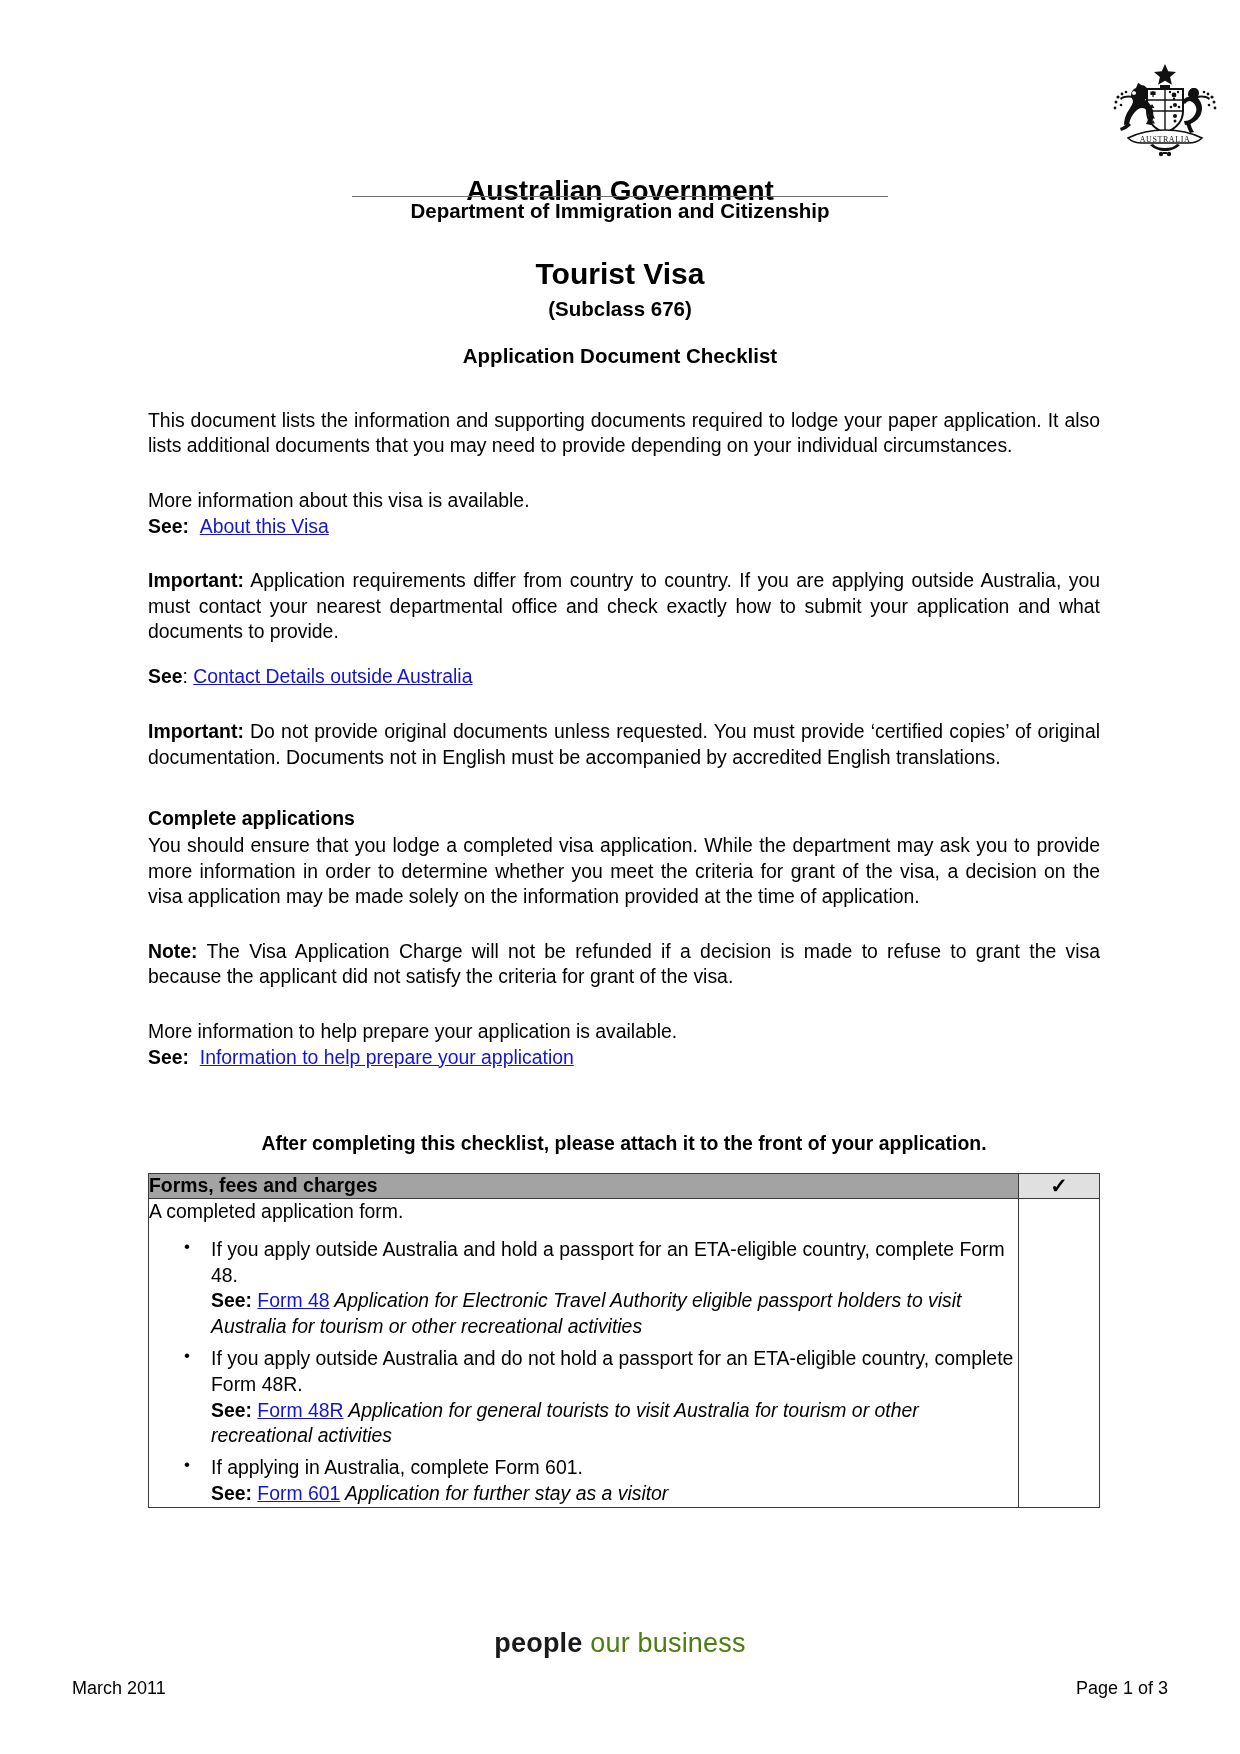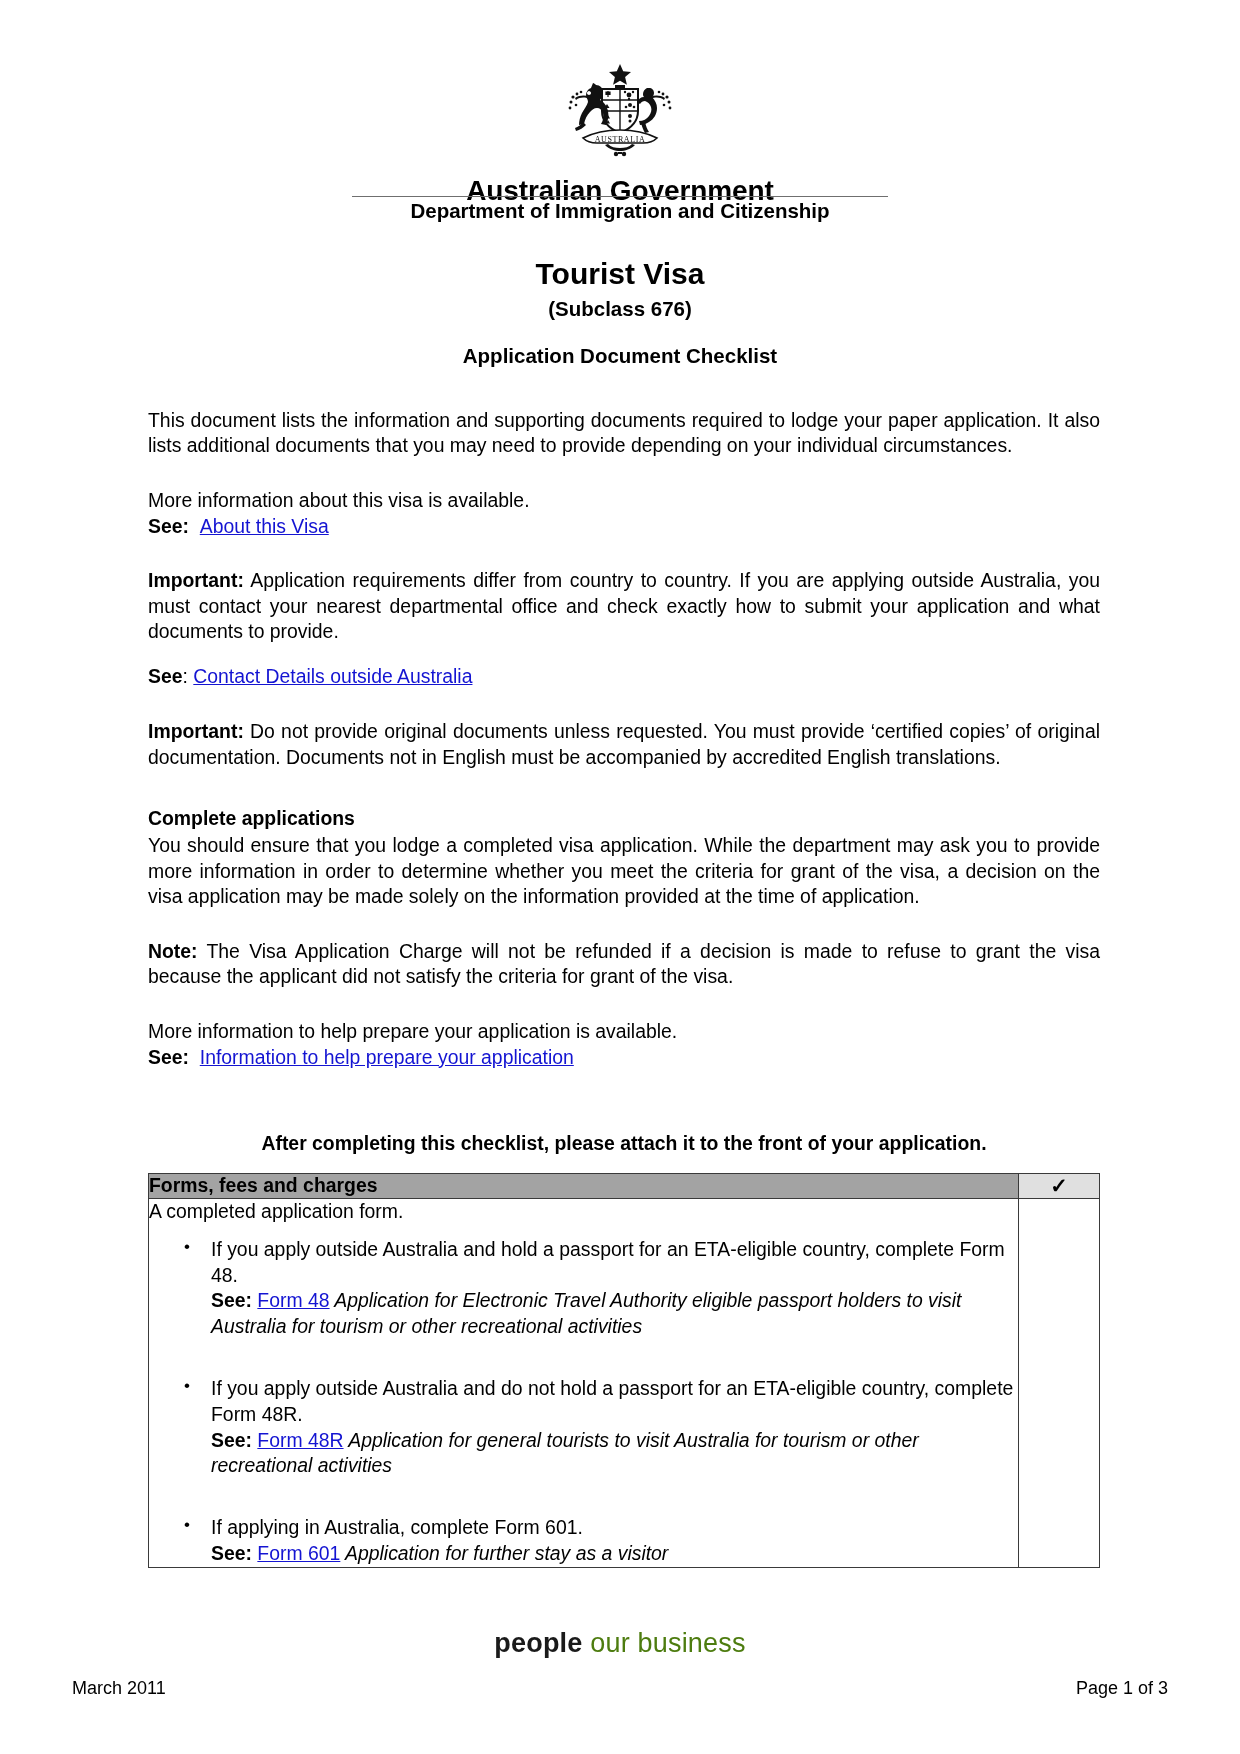--- a/index.html
+++ b/index.html
@@ -18,21 +18,21 @@
   .page {
     position: relative;
     width: 1240px;
     height: 1754px;
     box-sizing: border-box;
     padding: 0;
   }
 
   
   .crest-wrap {
-    text-align: center;
+    text-align: right;
     padding-top: 58px;
   }
   .crest {
     display: inline-block;
     width: 150px;
     height: 110px;
   }
   .gov-title {
     text-align: center;
     font-size: 28px;
@@ -144,21 +144,21 @@
   }
   .td-check { width: 80px; }
   .cell-lead { margin: 0 0 6px 0; }
   ul.bl {
     margin: 0;
     padding: 0 0 0 62px;
     list-style: none;
   }
   ul.bl > li {
     position: relative;
-    margin-top: 36px;
+    margin-top: 6px;
     line-height: 1.33;
   }
   ul.bl > li:first-child { margin-top: 12px; }
   ul.bl > li:before {
     content: "\2022";
     position: absolute;
     left: -27px;
     top: -1px;
     font-size: 17px;
   }

